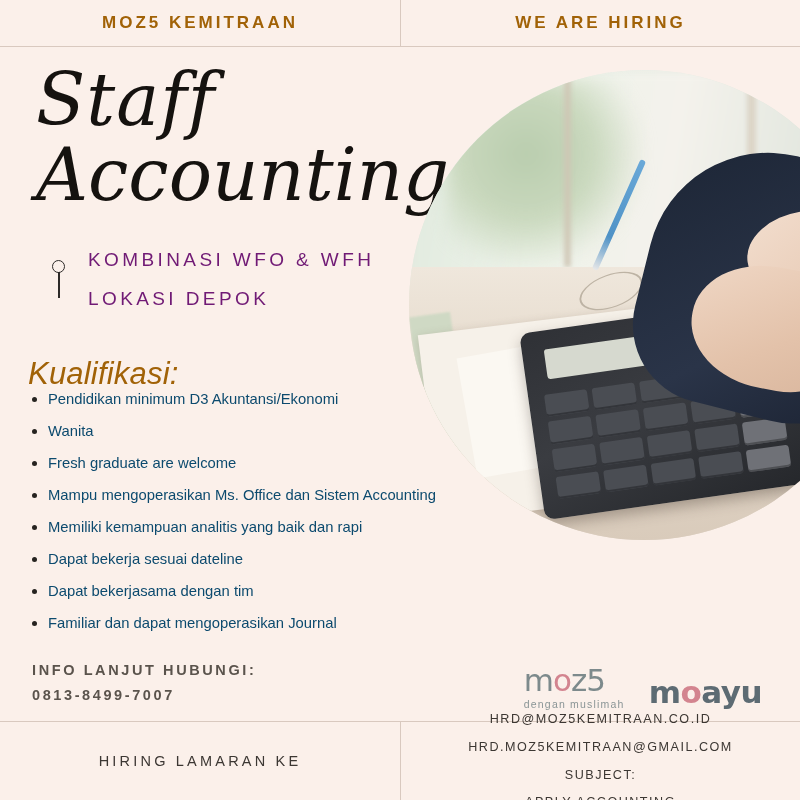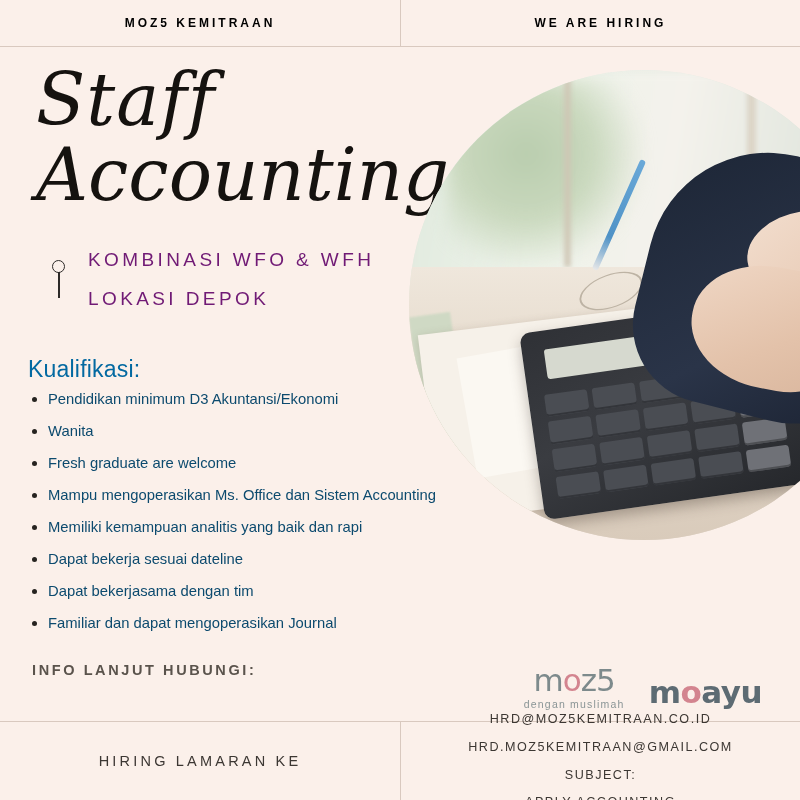--- a/index.html
+++ b/index.html
@@ -30,23 +30,23 @@
     height: 46px;
     display: flex;
     align-items: center;
     border-bottom: 1px solid #d9c9bf;
   }
   .topbar .cell {
     display: flex;
     align-items: center;
     justify-content: center;
     height: 100%;
-    font-size: 12px;
+    font-size: 17px;
     letter-spacing: 3.0px;
-    color: #000000;
+    color: #a16207;
     font-weight: bold;
   }
   .topbar .cell-left {
     width: 400px;
     border-right: 1px solid #d9c9bf;
   }
   .topbar .cell-right {
     width: 399px;
   }
 
@@ -110,24 +110,25 @@
     line-height: 1.0;
     margin-bottom: 20px;
     font-weight: 500;
   }
 
   
   .qual-title {
     position: absolute;
     left: 28px;
     top: 356px;
-    font-size: 23px;
-    color: #0369a1;
+    font-size: 31px;
+    color: #a16207;
     font-weight: 500;
     letter-spacing: 0.2px;
+    font-style: italic;
   }
   .qual-list {
     position: absolute;
     left: 30px;
     top: 392px;
     width: 470px;
     margin: 0;
     padding: 0;
     list-style: none;
   }
@@ -327,21 +328,20 @@
   
   .logos {
     position: absolute;
     right: 38px;
     top: 665px;
     display: flex;
     align-items: flex-end;
     gap: 24px;
   }
   .logo-moz5 {
-    text-align: center;
     line-height: 1;
   }
   .logo-moz5 .word {
     font-family: "DejaVu Sans", sans-serif;
     font-size: 31px;
     color: #7d8a8c;
     letter-spacing: -1px;
     font-weight: 500;
     position: relative;
   }
@@ -478,20 +478,21 @@
       </div>
       <div class="ph-arm"></div>
       <div class="ph-hand2"></div>
       <div class="ph-hand"></div>
       <div class="ph-pen"></div>
     </div>
   </div>
 
   <div class="info">
     <div class="line1">INFO LANJUT HUBUNGI:</div>
+    <div class="line2">0813-8499-7007</div>
   </div>
 
   <div class="logos">
     <div class="logo-moz5">
       <div class="word">
         <span>m</span><span class="dot">o</span><span>z5</span>
       </div>
       <div class="sub">dengan muslimah</div>
     </div>
     <div class="logo-moayu">

